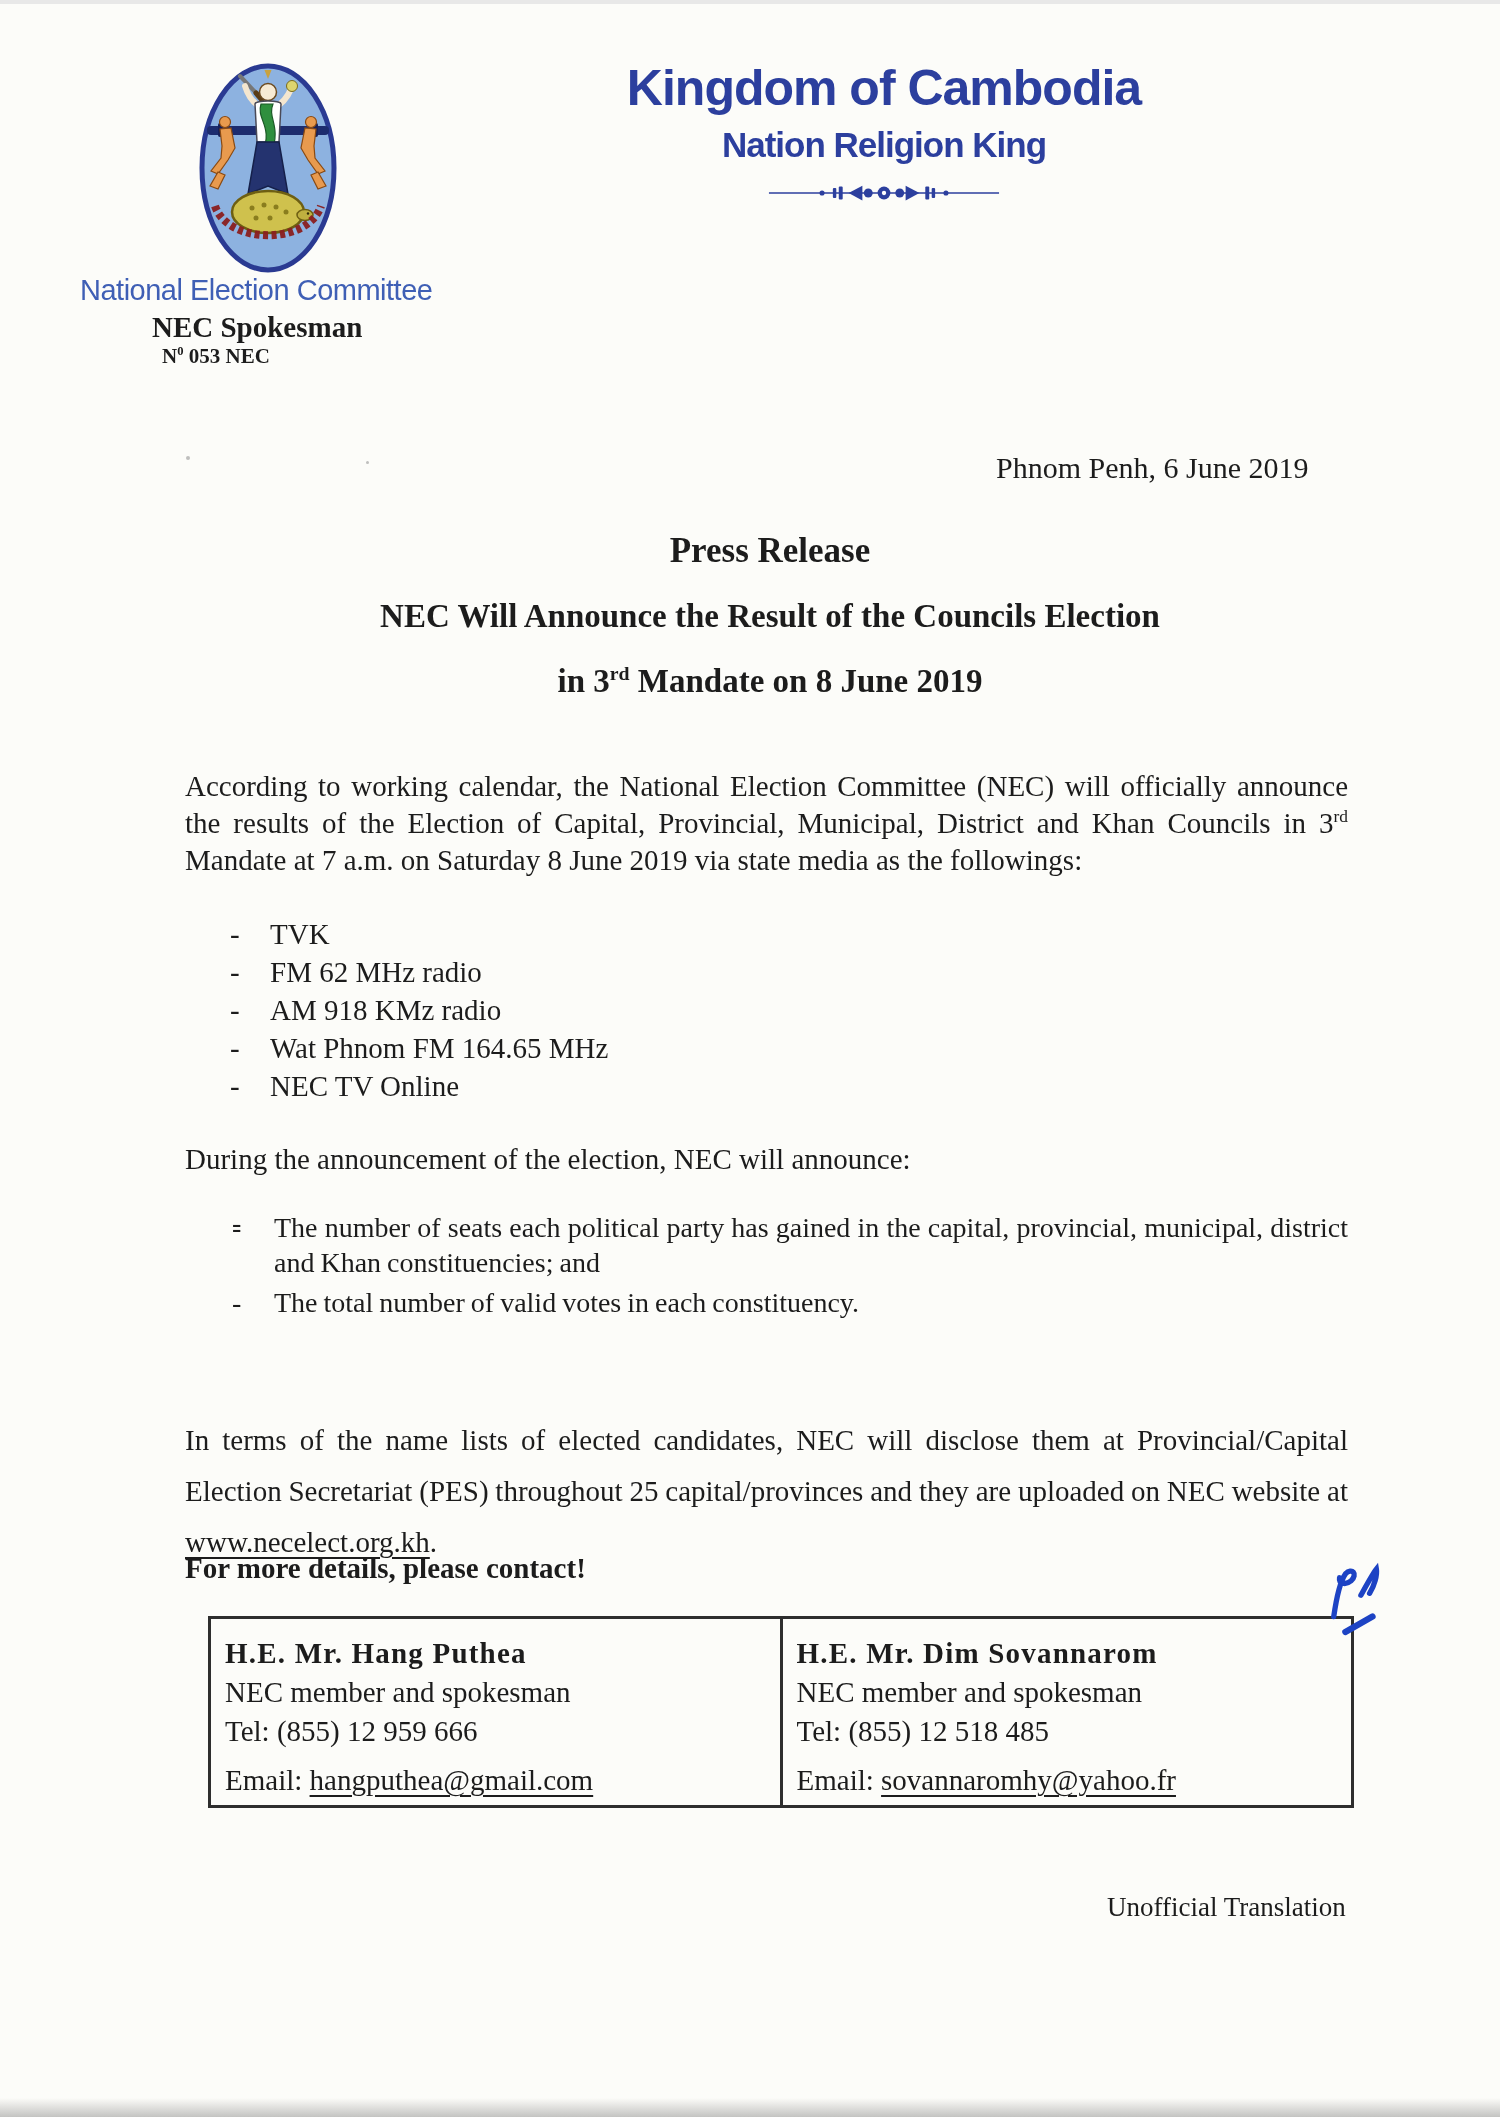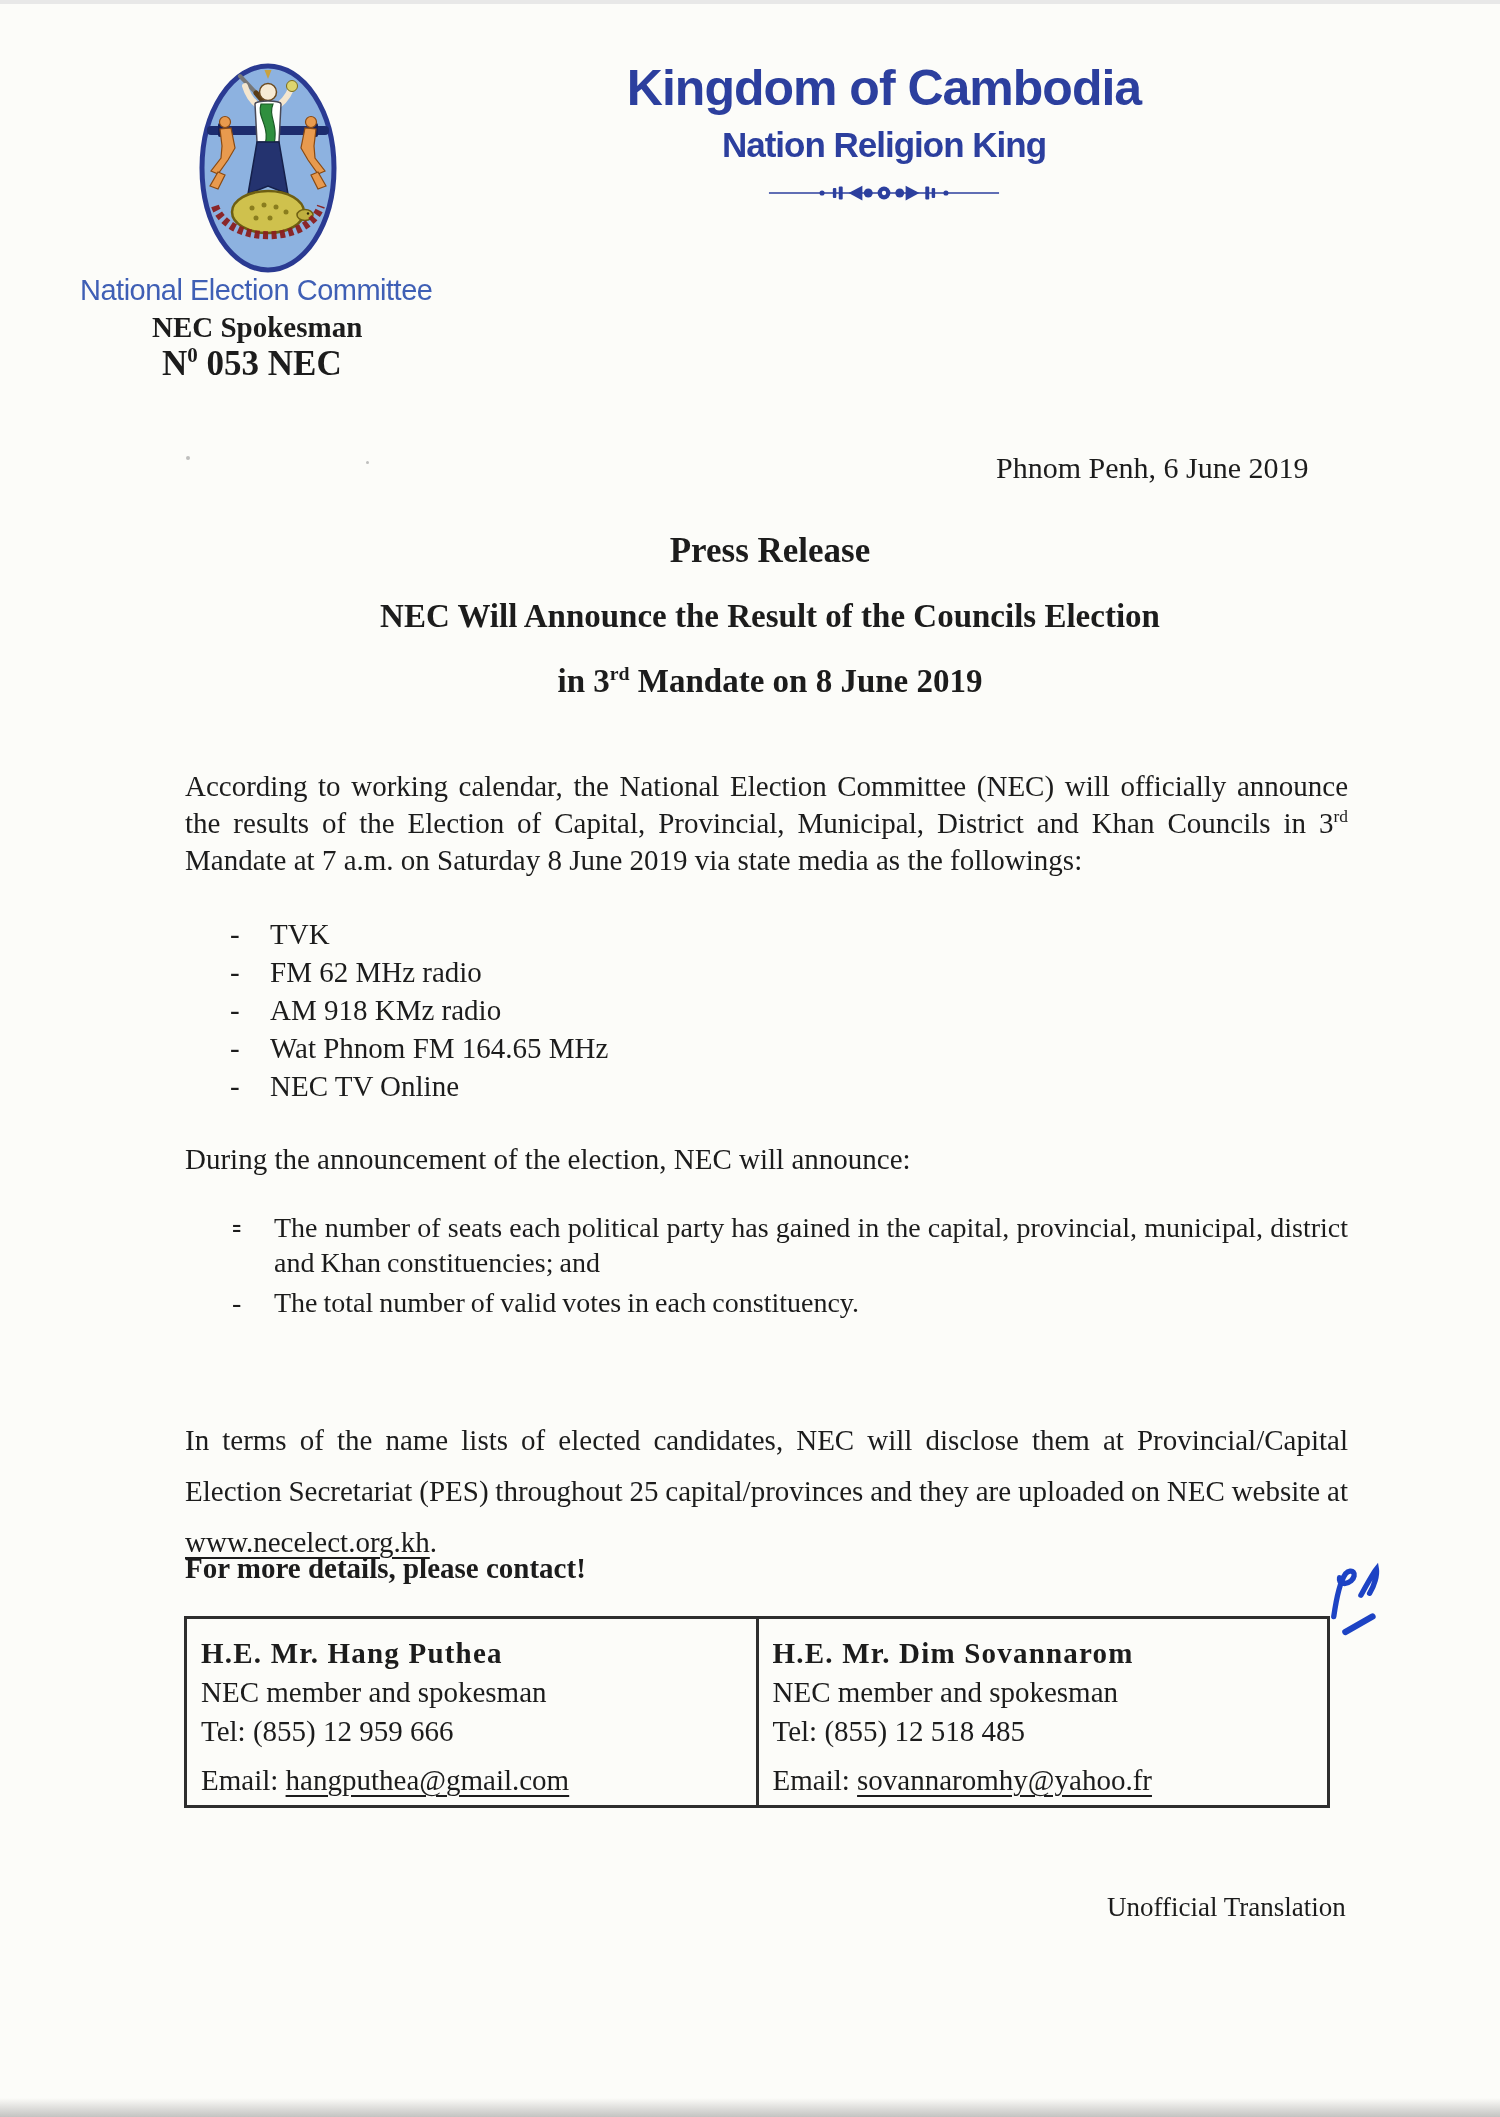--- a/index.html
+++ b/index.html
@@ -13,21 +13,21 @@
   .emblem{left:198px;top:58px;width:140px;height:212px;}
   .header-center{left:560px;top:55px;width:648px;text-align:center;}
   .kingdom{font-family:"Liberation Sans","DejaVu Sans",sans-serif;font-weight:bold;
     font-size:50px;line-height:1.16;letter-spacing:-1px;color:#2c3f9e;}
   .motto{font-family:"Liberation Sans","DejaVu Sans",sans-serif;font-weight:bold;
     font-size:35px;letter-spacing:-1px;color:#2c3f9e;margin-top:8px;}
   .divider-wrap{margin-top:18px;}
   .org-name{left:80px;top:270px;font-family:"Liberation Sans","DejaVu Sans",sans-serif;
     font-size:29px;letter-spacing:-0.5px;color:#3f5fb5;}
   .office{left:152px;top:307px;font-weight:bold;font-size:29px;}
-  .doc-no{left:162px;top:340px;font-weight:bold;font-size:35px;}
+  .doc-no{left:162px;top:340px;font-weight:bold;font-size:21px;}
   .sup{font-size:0.6em;vertical-align:super;line-height:0;}
   
   .dateline{left:996px;top:447px;font-size:30px;}
   .speck{border-radius:50%;background:#8d8d8d;opacity:.55;}
   .speck1{left:186px;top:452px;width:4px;height:4px;}
   .speck2{left:366px;top:457px;width:3px;height:3px;}
   
   .titles{left:150px;top:0;width:1240px;height:0;}
   .doc-type{position:absolute;left:0;top:527px;width:100%;text-align:center;
     font-weight:bold;font-size:35px;}
@@ -43,21 +43,21 @@
   .announce-list{left:185px;top:1201px;width:1163px;list-style:none;margin:0;padding:0;}
   .announce-list li{position:relative;line-height:35px;padding-left:89px;margin-bottom:5px;
     text-align:justify;font-size:28px;word-spacing:-1px;}
   .dash{position:absolute;left:45px;top:0;}
   .announce-list .dash{left:47px;}
   .p2{left:185px;top:1139px;}
   .p3{left:185px;top:1411px;width:1163px;line-height:51px;text-align:justify;word-spacing:-1px;}
   .doc-link{text-decoration:underline;text-decoration-thickness:2px;text-underline-offset:5px;color:inherit;}
   .contact-heading{left:185px;top:1548px;font-weight:bold;font-size:29px;}
   
-  .contacts-table{left:184px;top:1612px;width:1146px;height:192px;
+  .contacts-table{left:208px;top:1612px;width:1146px;height:192px;
     border:3px solid #2e2e2e;display:flex;box-sizing:border-box;background:transparent;}
   .contact-cell{flex:1;padding:16px 10px 0 14px;box-sizing:border-box;font-size:29px;line-height:37px;}
   .contact-cell.left{border-right:3px solid #2e2e2e;}
   .c-name{font-weight:bold;letter-spacing:1.2px;margin:0;}
   .c-role{margin:2px 0 0;}
   .c-tel{margin:2px 0 0;}
   .c-email{margin:12px 0 0;}
   .pen-mark{left:1326px;top:1558px;width:62px;height:82px;}
   
   .footer-note{left:1107px;top:1888px;font-size:27px;}

